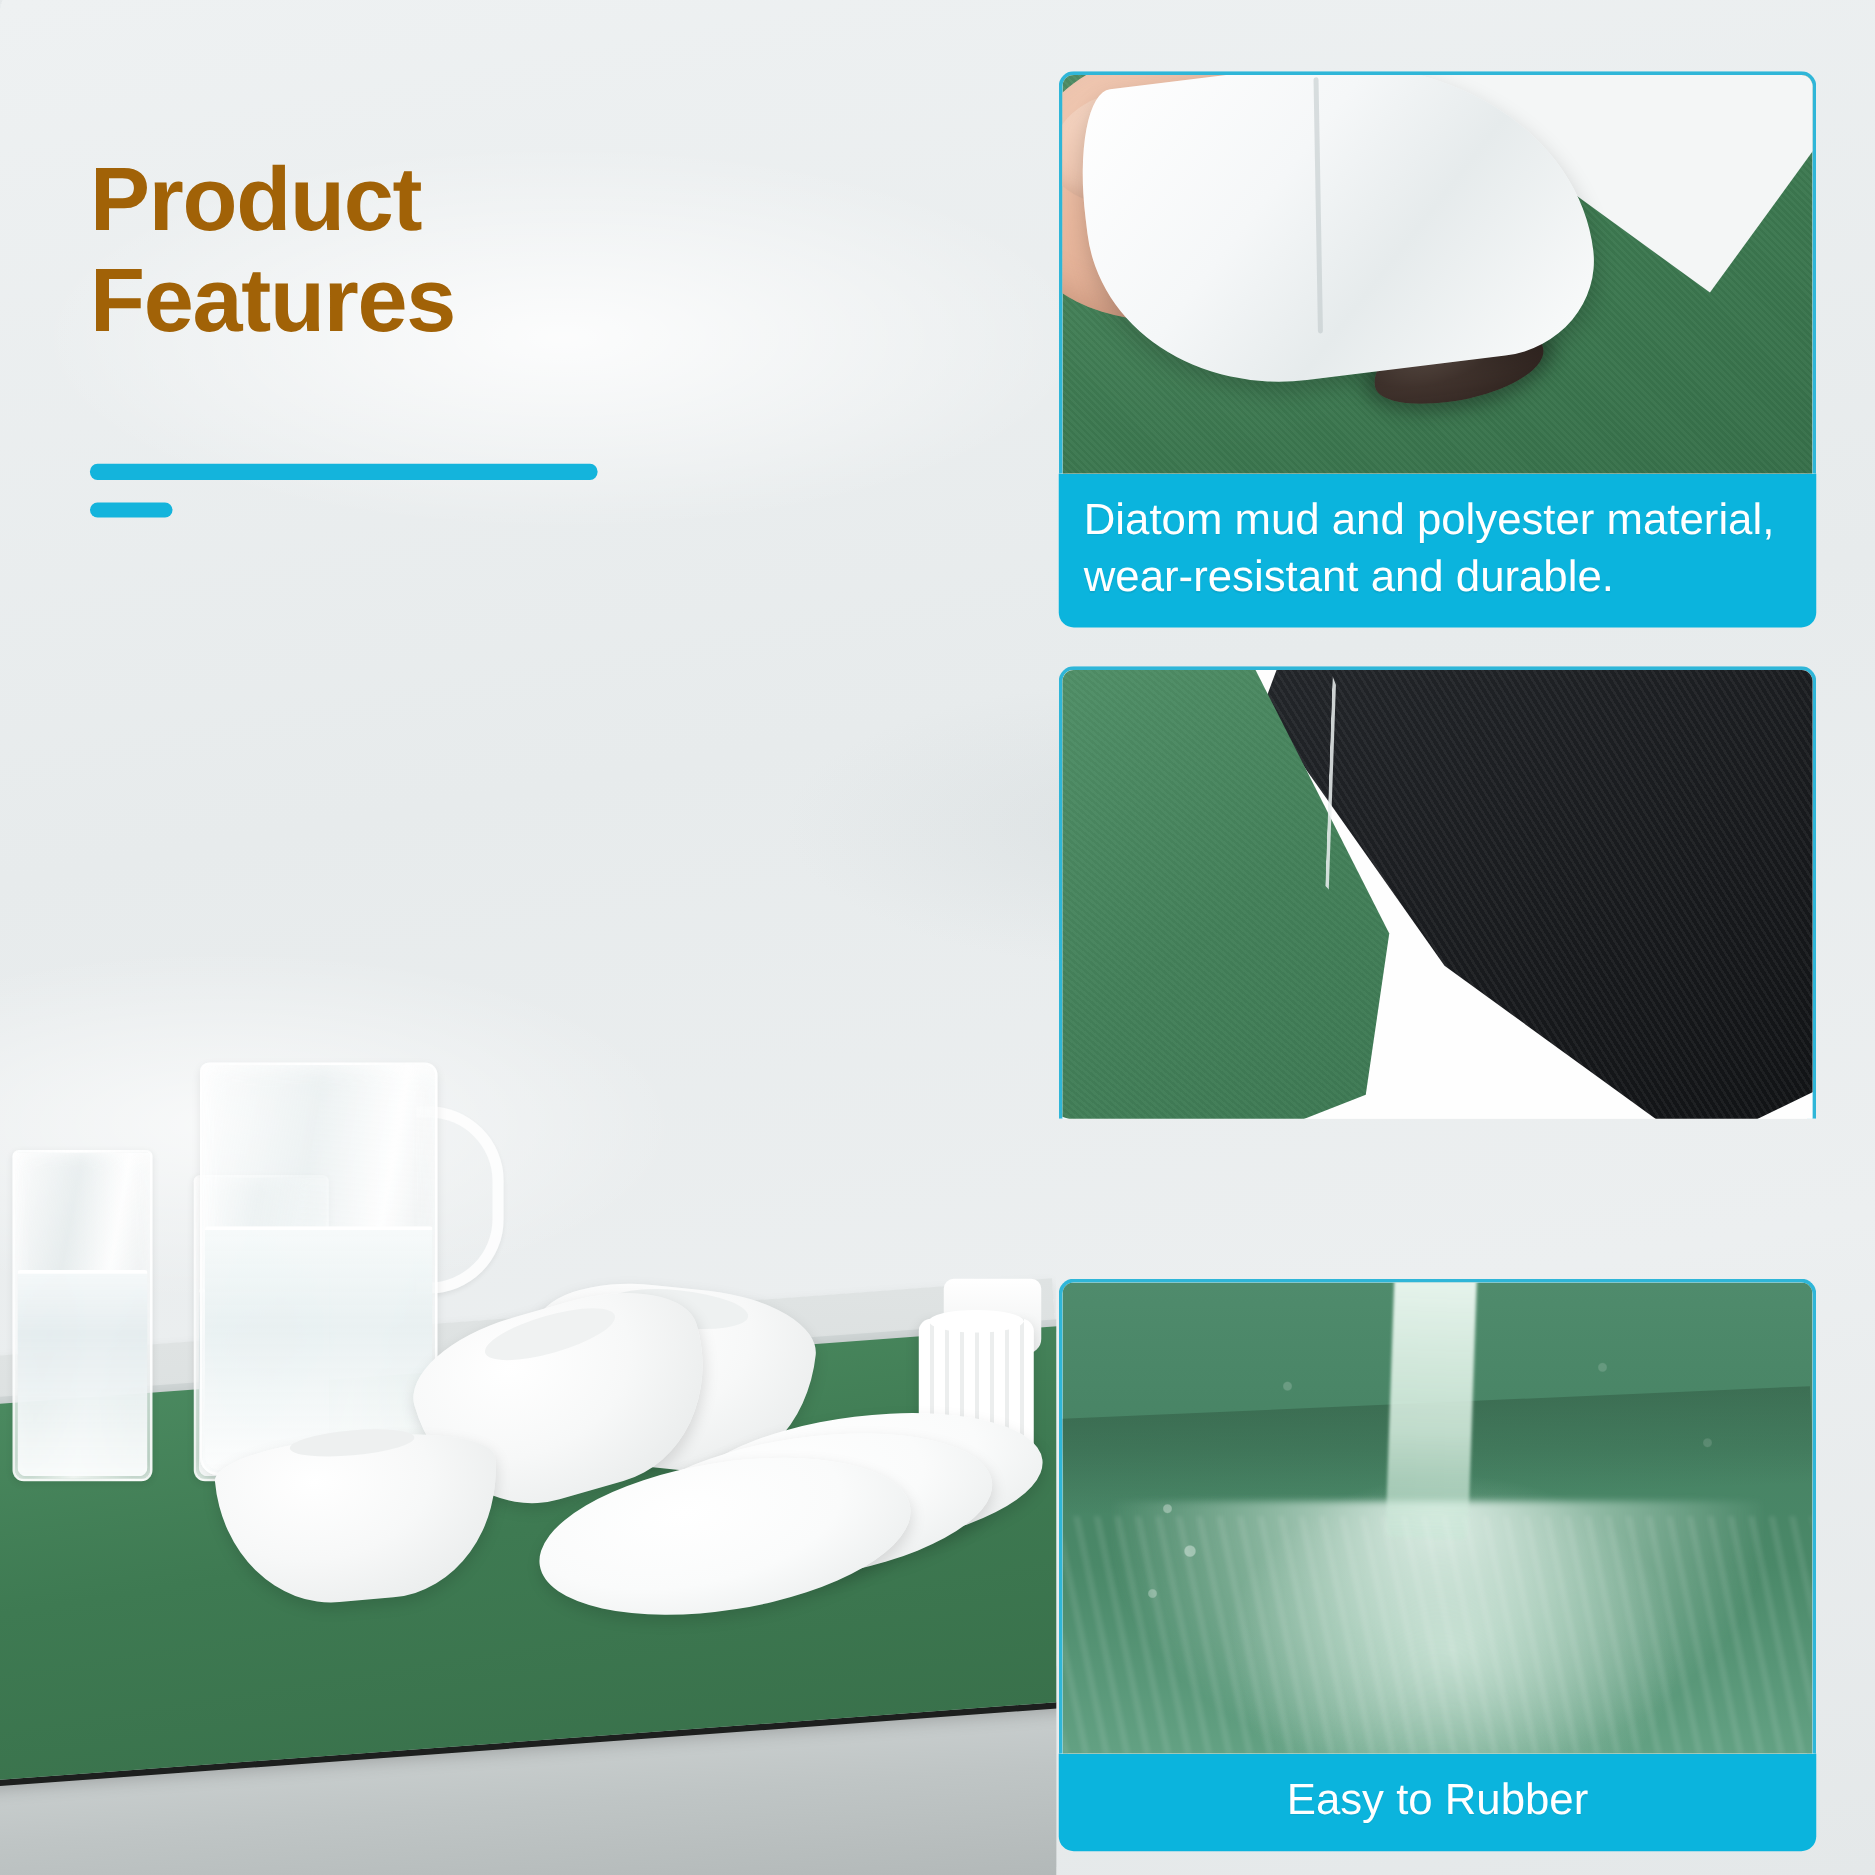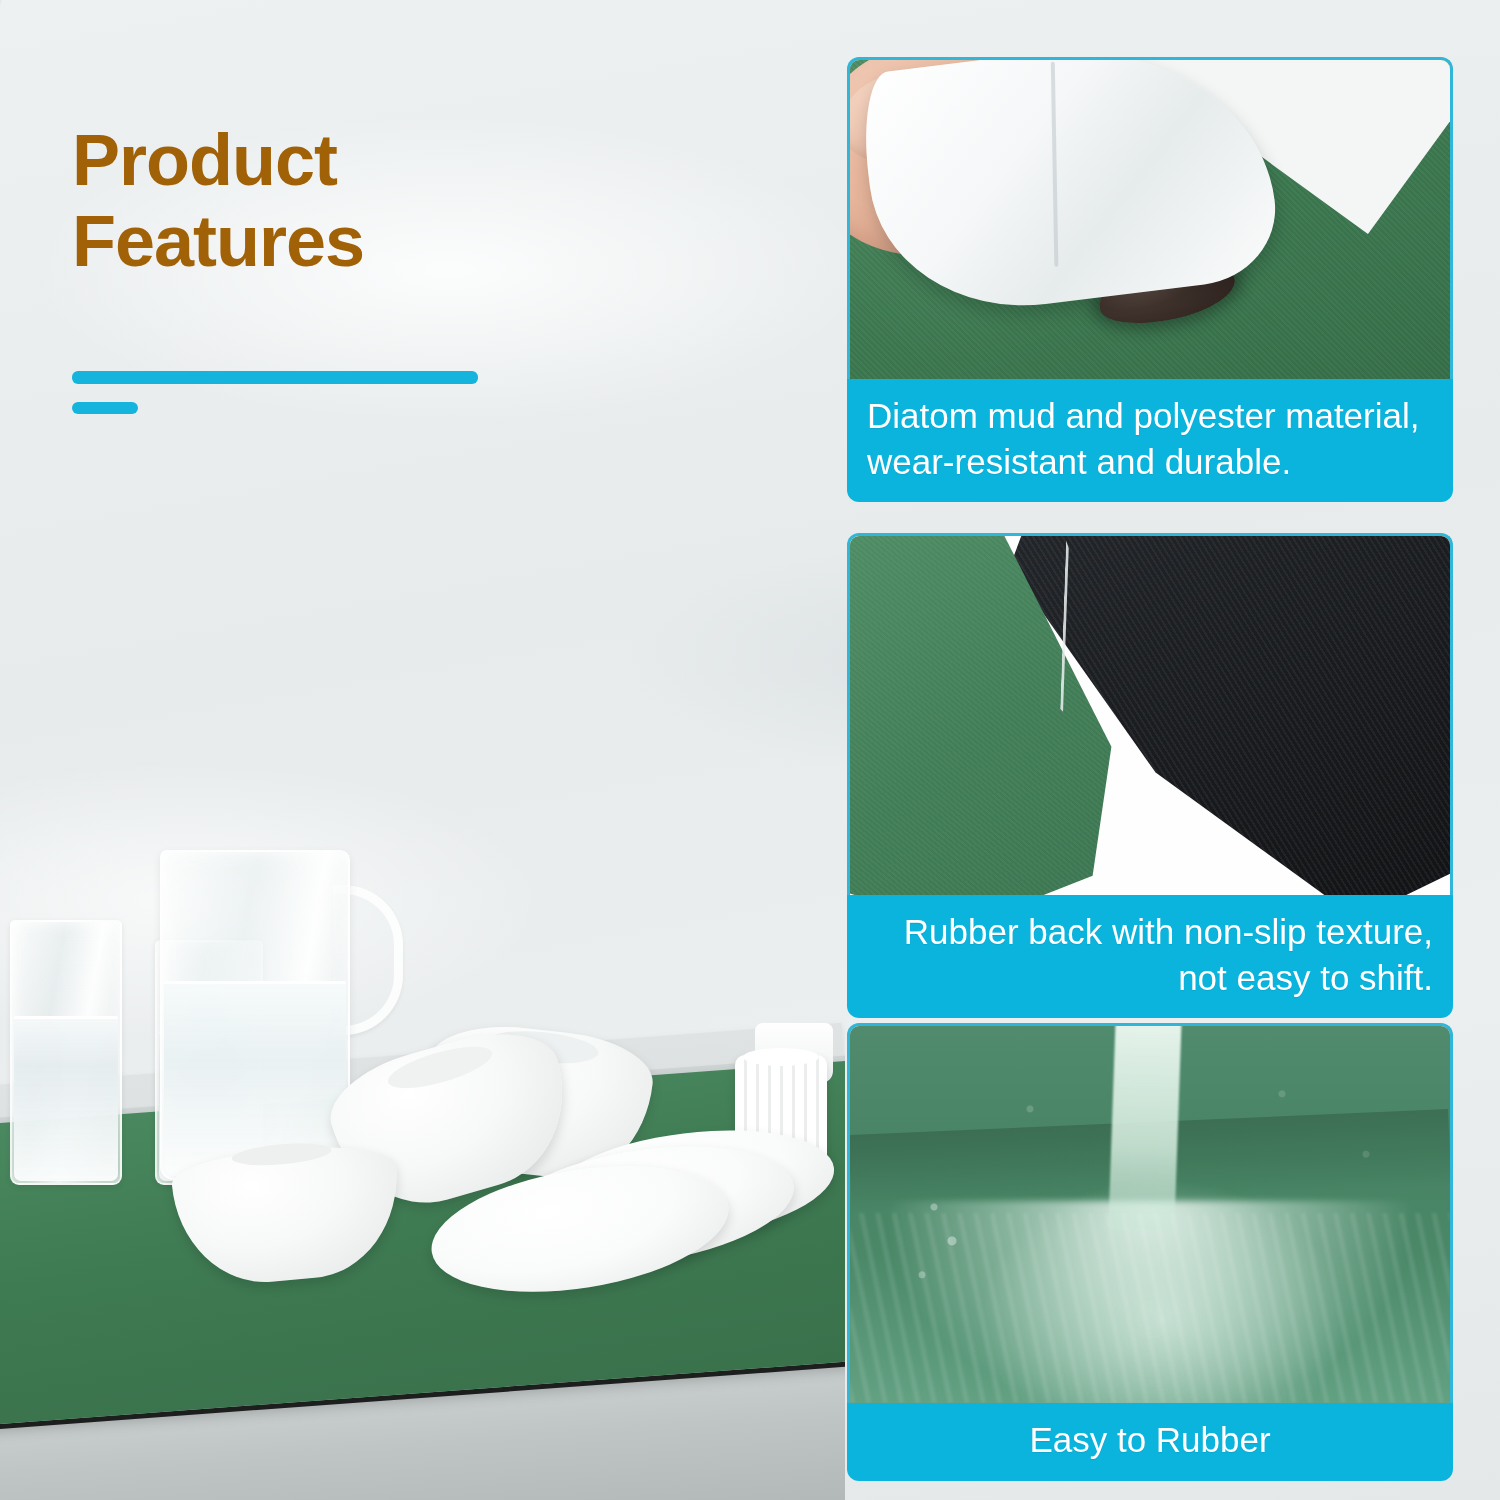--- a/index.html
+++ b/index.html
@@ -363,21 +363,20 @@
   <div class="caption cap-left">Diatom mud and polyester material, wear-resistant and durable.</div>
 </div>
 
 <div class="panel" id="panel-2">
   <div class="panel-photo">
     <div class="p2-bg"></div>
     <div class="p2-black"></div>
     <div class="p2-green"></div>
     <div class="p2-edge"></div>
   </div>
-  <div class="caption cap-right">Rubber back with non-slip texture, not easy to shift.</div>
 </div>
 
 <div class="panel" id="panel-3">
   <div class="panel-photo">
     <div class="p3-bg"></div>
     <div class="p3-ridge"></div>
     <div class="p3-splash"></div>
     <div class="p3-stream"></div>
     <div class="p3-flow"></div>
   </div>

